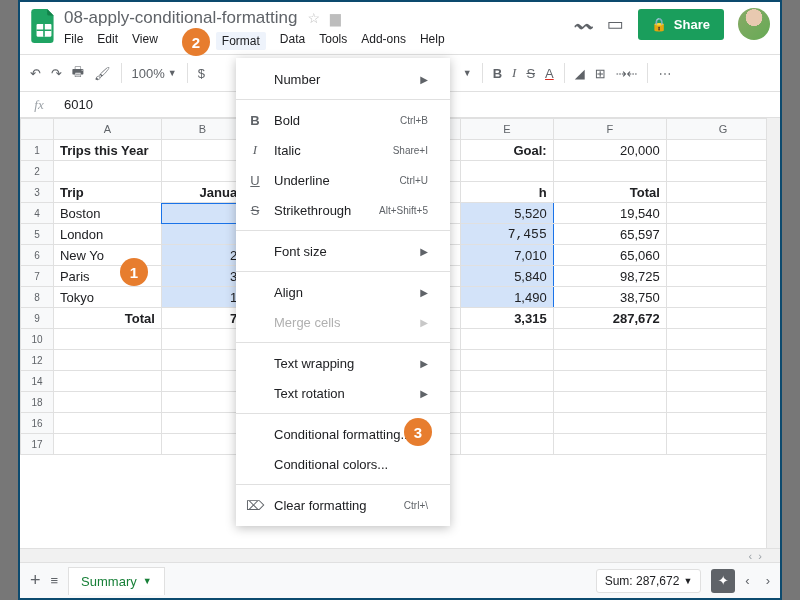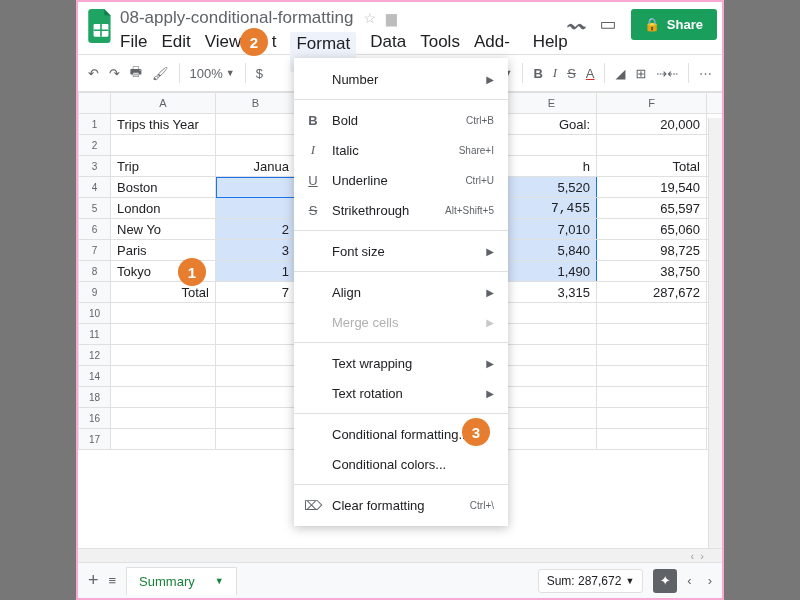--- a/index.html
+++ b/index.html
@@ -8,31 +8,31 @@
     --muted:#5f6368;
     --green:#1a9e5c;
     --share:#1a9e5c;
     --header-bg:#fff;
     --orange:#e77d2e;
     --sel:#d3e3f9;
     --sel-border:#1a73e8;
   }
   *{box-sizing:border-box;font-family:Arial,Helvetica,sans-serif}
   body{margin:0;background:#777;display:flex;align-items:center;justify-content:center;height:100vh}
-  .frame{width:648px;height:600px;background:#fff;border:2px solid #f9a8d4;position:relative;overflow:hidden}
+  .frame{width:764px;height:600px;background:#fff;border:2px solid #0c4a6e;position:relative;overflow:hidden}
 
   
   .hdr{display:flex;align-items:flex-start;padding:6px 10px 0 10px;position:relative;height:52px}
   .logo{width:28px;height:36px;display:flex;align-items:center;justify-content:center}
   .logo svg{width:26px;height:34px}
   .title-area{margin-left:6px;flex:1}
   .doc-title{font-size:17px;color:var(--muted)}
   .title-row{display:flex;align-items:center;gap:10px}
   .star,.folder{color:#bdbdbd;font-size:14px}
-  .menu-bar{display:flex;gap:14px;font-size:17px;color:var(--text);margin-top:4px}
+  .menu-bar{display:flex;gap:14px;font-size:12px;color:var(--text);margin-top:4px}
   .menu-bar span{cursor:default}
   .hdr-right{display:flex;align-items:center;gap:14px;margin-left:auto}
   .icon-btn{color:var(--muted);font-size:18px}
   .share-btn{background:var(--share);color:#fff;font-weight:bold;font-size:13px;padding:8px 14px;border-radius:3px;display:flex;align-items:center;gap:6px}
   .avatar{width:32px;height:32px;border-radius:50%;background:linear-gradient(135deg,#caa 0%,#b98 100%);background-image:radial-gradient(circle at 50% 30%, #e8c9b0 0 30%, transparent 31%),linear-gradient(135deg,#8a6 0%, #6a5 100%);}
 
   
   .toolbar{border-top:1px solid var(--border);border-bottom:1px solid var(--border);height:38px;display:flex;align-items:center;padding:0 10px;gap:10px;color:var(--muted);font-size:13px}
   .toolbar .tb-item{display:flex;align-items:center;gap:3px}
   .toolbar .sep{width:1px;height:20px;background:var(--border)}
@@ -44,42 +44,42 @@
   .fx-val{padding-left:6px;color:var(--text)}
 
   
   .sheet{position:relative;overflow:hidden}
   table{border-collapse:collapse;table-layout:fixed;width:100%}
   th,td{border:1px solid var(--border);height:21px;font-size:13px;color:var(--text);padding:0 6px;text-align:left;white-space:nowrap;overflow:hidden}
   th{background:#f8f9fa;color:var(--muted);font-weight:normal;text-align:center;font-size:11px}
   th.rowhdr{width:32px;text-align:center;font-size:10px}
   td.rowhdr{background:#f8f9fa;color:var(--muted);text-align:center;font-size:10px;border-right:1px solid var(--border)}
   td.num{text-align:right}
-  td.bold{font-weight:normal}
+  td.bold{font-weight:bold}
   .sel{background:var(--sel)}
   .sel-outline{outline:1px solid var(--sel-border);outline-offset:-1px}
 
   
   .menu{position:absolute;left:216px;top:56px;width:214px;background:#fff;box-shadow:0 2px 10px rgba(0,0,0,.25);font-size:13px;color:var(--text);z-index:20;padding:6px 0}
-  .menu .mi{display:flex;align-items:center;height:30px;padding:0 14px 0 10px;gap:10px}
+  .menu .mi{display:flex;align-items:center;height:30px;padding:0 22px 0 10px;gap:10px}
   .menu .mi .mic{width:18px;text-align:center;color:var(--muted);font-size:13px}
   .menu .mi .lbl{flex:1}
   .menu .mi .sc{color:var(--muted);font-size:10px}
   .menu .mi .arr{color:var(--muted);font-size:10px}
   .menu hr{border:none;border-top:1px solid var(--border);margin:5px 0}
   .menu .disabled{color:#b0b0b0}
   .menu .disabled .mic,.menu .disabled .sc,.menu .disabled .arr{color:#c8c8c8}
 
   
   .callout{position:absolute;width:28px;height:28px;border-radius:50%;background:var(--orange);color:#fff;font-weight:bold;font-size:15px;display:flex;align-items:center;justify-content:center;z-index:30}
   .callout::after{content:"";position:absolute;right:-6px;top:50%;transform:translateY(-50%);border:6px solid transparent;border-left-color:var(--orange)}
 
   
   .bottom{position:absolute;bottom:0;left:0;right:0;height:36px;border-top:1px solid var(--border);background:#f8f9fa;display:flex;align-items:center;padding:0 10px;gap:10px;font-size:13px;color:var(--muted)}
-  .tab{background:#fff;border:1px solid var(--border);border-bottom:none;padding:6px 12px;color:#188038;font-weight:500;display:flex;align-items:center;gap:20px}
+  .tab{background:#fff;border:1px solid var(--border);border-bottom:none;padding:6px 12px;color:#188038;font-weight:500;display:flex;align-items:center;gap:6px}
   .bottom .spacer{flex:1}
   .sum-chip{border:1px solid var(--border);background:#fff;padding:4px 8px;border-radius:3px;font-size:12px;display:flex;align-items:center;gap:4px;color:var(--text)}
   .explore{width:24px;height:24px;background:#5f6368;border-radius:3px;display:flex;align-items:center;justify-content:center;color:#fff;font-size:13px}
 
   
   .vscroll{position:absolute;right:0;top:116px;bottom:36px;width:14px;background:#f1f1f1;border-left:1px solid var(--border)}
   .hscroll{position:absolute;left:0;right:0;bottom:36px;height:14px;background:#f1f1f1;border-top:1px solid var(--border);display:flex;align-items:center;justify-content:flex-end;padding:0 18px;color:#9aa0a6;font-size:11px}
 </style>
 </head>
 <body>
@@ -144,20 +144,24 @@
     <span class="tb-item" style="text-decoration:line-through">S</span>
     <span class="tb-item" style="text-decoration:underline;text-decoration-color:#d93025">A</span>
     <span class="sep"></span>
     <span class="tb-item">◢</span>
     <span class="tb-item">⊞</span>
     <span class="tb-item">⇢⇠</span>
     <span class="sep"></span>
     <span class="tb-item">⋯</span>
   </div>
 
+  <div class="fx">
+    <div class="fx-label">fx</div>
+    <div class="fx-val">6010</div>
+  </div>
 
   <div class="sheet">
     <table>
       <colgroup>
         <col style="width:32px">
           <col style="width:105px">
           <col style="width:80px">
           <col style="width:1px">
           <col style="width:210px">
           <col style="width:90px">
@@ -271,30 +275,20 @@
             <td class="rowhdr">10</td>
             <td></td>
             <td class="num"></td>
             <td></td>
             <td></td>
             <td class="num"></td>
             <td class="num"></td>
             <td></td>
           </tr>
           <tr>
-            <td class="rowhdr">11</td>
-            <td></td>
-            <td class="num"></td>
-            <td></td>
-            <td></td>
-            <td class="num"></td>
-            <td class="num"></td>
-            <td></td>
-          </tr>
-          <tr>
             <td class="rowhdr">12</td>
             <td></td>
             <td class="num"></td>
             <td></td>
             <td></td>
             <td class="num"></td>
             <td class="num"></td>
             <td></td>
           </tr>
           <tr>

